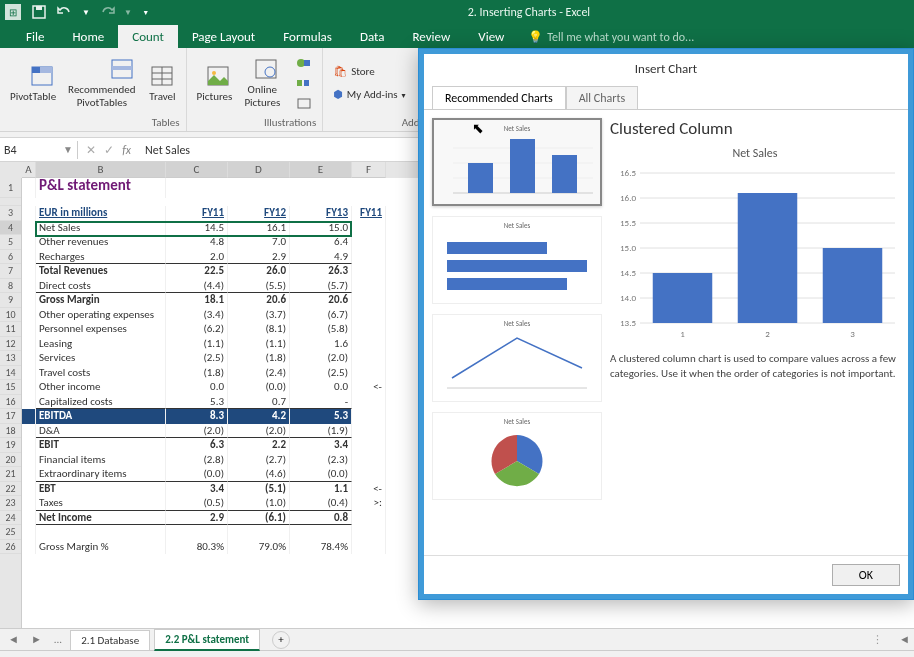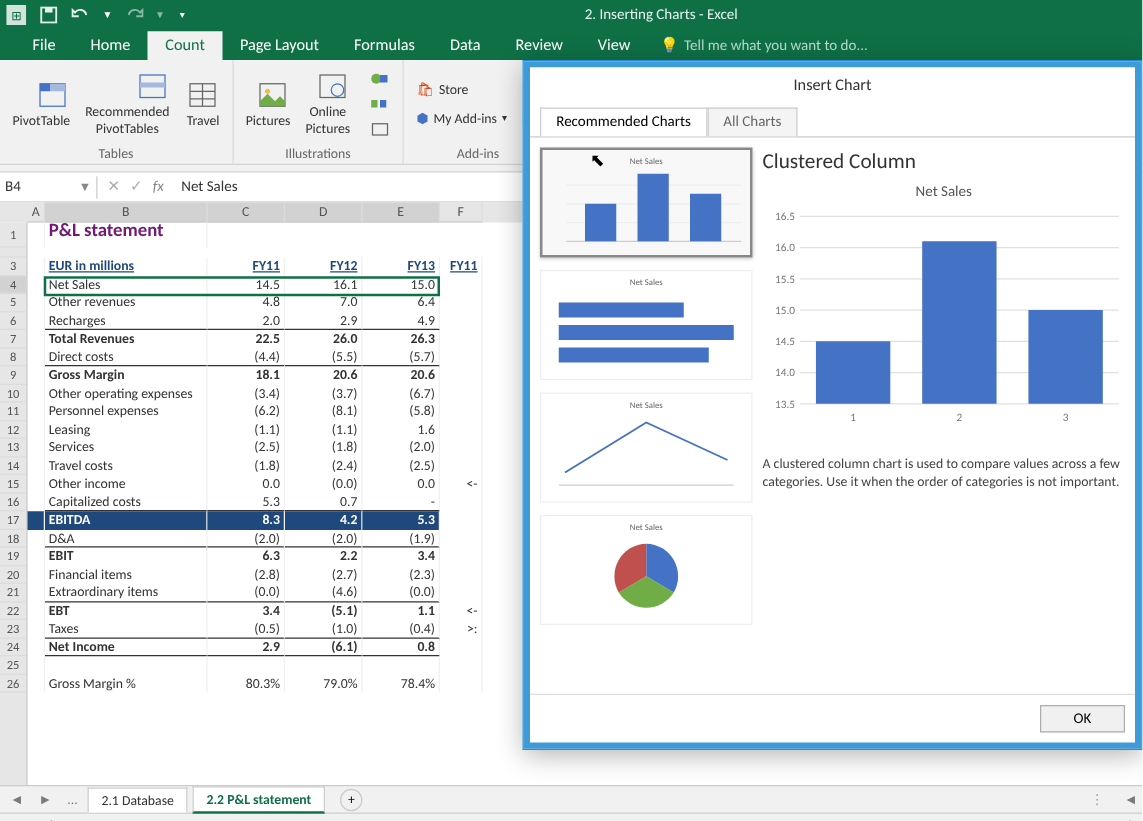--- a/index.html
+++ b/index.html
@@ -15,21 +15,21 @@
 .ribbon-tabs { background: #0f7046; height: 24px; display: flex; align-items: flex-end; padding-left: 12px; gap: 0; }
 .ribbon-tab { color: #fff; padding: 4px 14px; font-size: 13px; cursor: pointer; }
 .ribbon-tab.active { background: #f1f1f1; color: #0f7046; }
 .ribbon-tab.file { background: transparent; color: #fff; }
 .tell-me { color: #b8dccb; font-size: 12px; padding: 4px 10px; display: flex; align-items: center; gap: 4px; }
 
 
 .ribbon-body { background: #f1f1f1; height: 84px; border-bottom: 1px solid #d4d4d4; display: flex; }
 .ribbon-group { border-right: 1px solid #d9d9d9; padding: 2px 6px; display: flex; flex-direction: column; height: 100%; }
 .ribbon-group-content { flex: 1; display: flex; align-items: center; gap: 4px; }
-.ribbon-group-label { text-align: center; font-size: 11px; color: #666; }
+.ribbon-group-label { text-align: right; font-size: 11px; color: #666; }
 .ribbon-btn { display: flex; flex-direction: column; align-items: flex-end; gap: 2px; padding: 2px 4px; cursor: pointer; font-size: 11px; color: #333; text-align: center; }
 .ribbon-icon { width: 28px; height: 24px; display: flex; align-items: center; justify-content: center; }
 .ribbon-small-btn { display: flex; align-items: center; gap: 4px; font-size: 11px; color: #333; padding: 2px 4px; }
 
 
 .formula-bar { height: 24px; border-bottom: 1px solid #d4d4d4; display: flex; align-items: center; }
 .name-box { width: 78px; border-right: 1px solid #ccc; padding: 2px 4px; font-size: 12px; color: #333; display:flex; align-items:center; justify-content:space-between;}
 .name-box .dd { color:#888; font-size:10px;}
 .fb-btns { display: flex; gap: 8px; padding: 0 8px; color: #888; align-items: center; }
 .fb-input { flex: 1; padding: 2px 6px; font-size: 12px; color: #333; }
@@ -78,21 +78,21 @@
 .dlg-tabs { display: flex; border-bottom: 1px solid #ccc; padding-left: 8px; margin-top: 2px; }
 .dlg-tab { padding: 4px 12px; font-size: 12px; border: 1px solid #ccc; border-bottom: none; background: #fff; margin-right: 0; cursor: pointer; }
 .dlg-tab.inactive { background: #f4f4f4; color: #666; }
 .dlg-body { flex: 1; display: flex; padding: 8px; gap: 8px; overflow: hidden; }
 .thumbs { width: 170px; display: flex; flex-direction: column; gap: 10px; }
 .thumb { border: 1px solid #eee; height: 88px; padding: 4px; position: relative; }
 .thumb.sel { border: 2px solid #888; background: #f8f8f8; box-shadow: 0 1px 3px rgba(0,0,0,0.2);}
 .thumb-title { font-size: 7px; text-align: center; color: #666; }
 .preview { flex: 1; }
 .preview h3 { font-size: 17px; color: #333; font-weight: normal; margin-bottom: 4px; }
-.preview-desc { font-size: 11px; color: #444; line-height: 1.4; margin-top: 20px; }
+.preview-desc { font-size: 11px; color: #444; line-height: 1.4; margin-top: 8px; }
 .dlg-btns { border-top: 1px solid #ddd; padding: 8px; display: flex; justify-content: flex-end; }
 .dlg-btn { padding: 3px 26px; border: 1px solid #adadad; background: #f0f0f0; font-size: 12px; }
 
 .cursor { font-size: 14px; position: absolute; }
 .fb-gap{height:6px; background:#f1f1f1; border-bottom:1px solid #d4d4d4;}
 
 svg { display: block; }
 </style>
 </head>
 <body>

